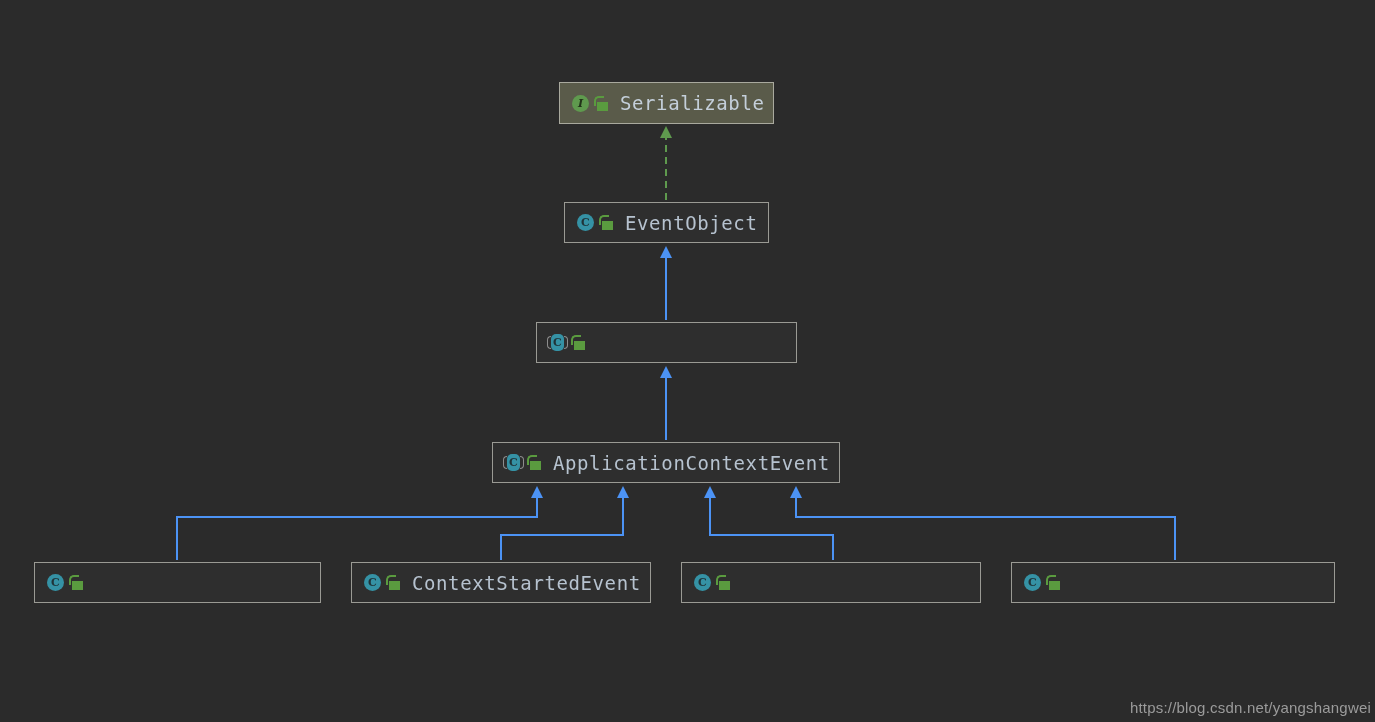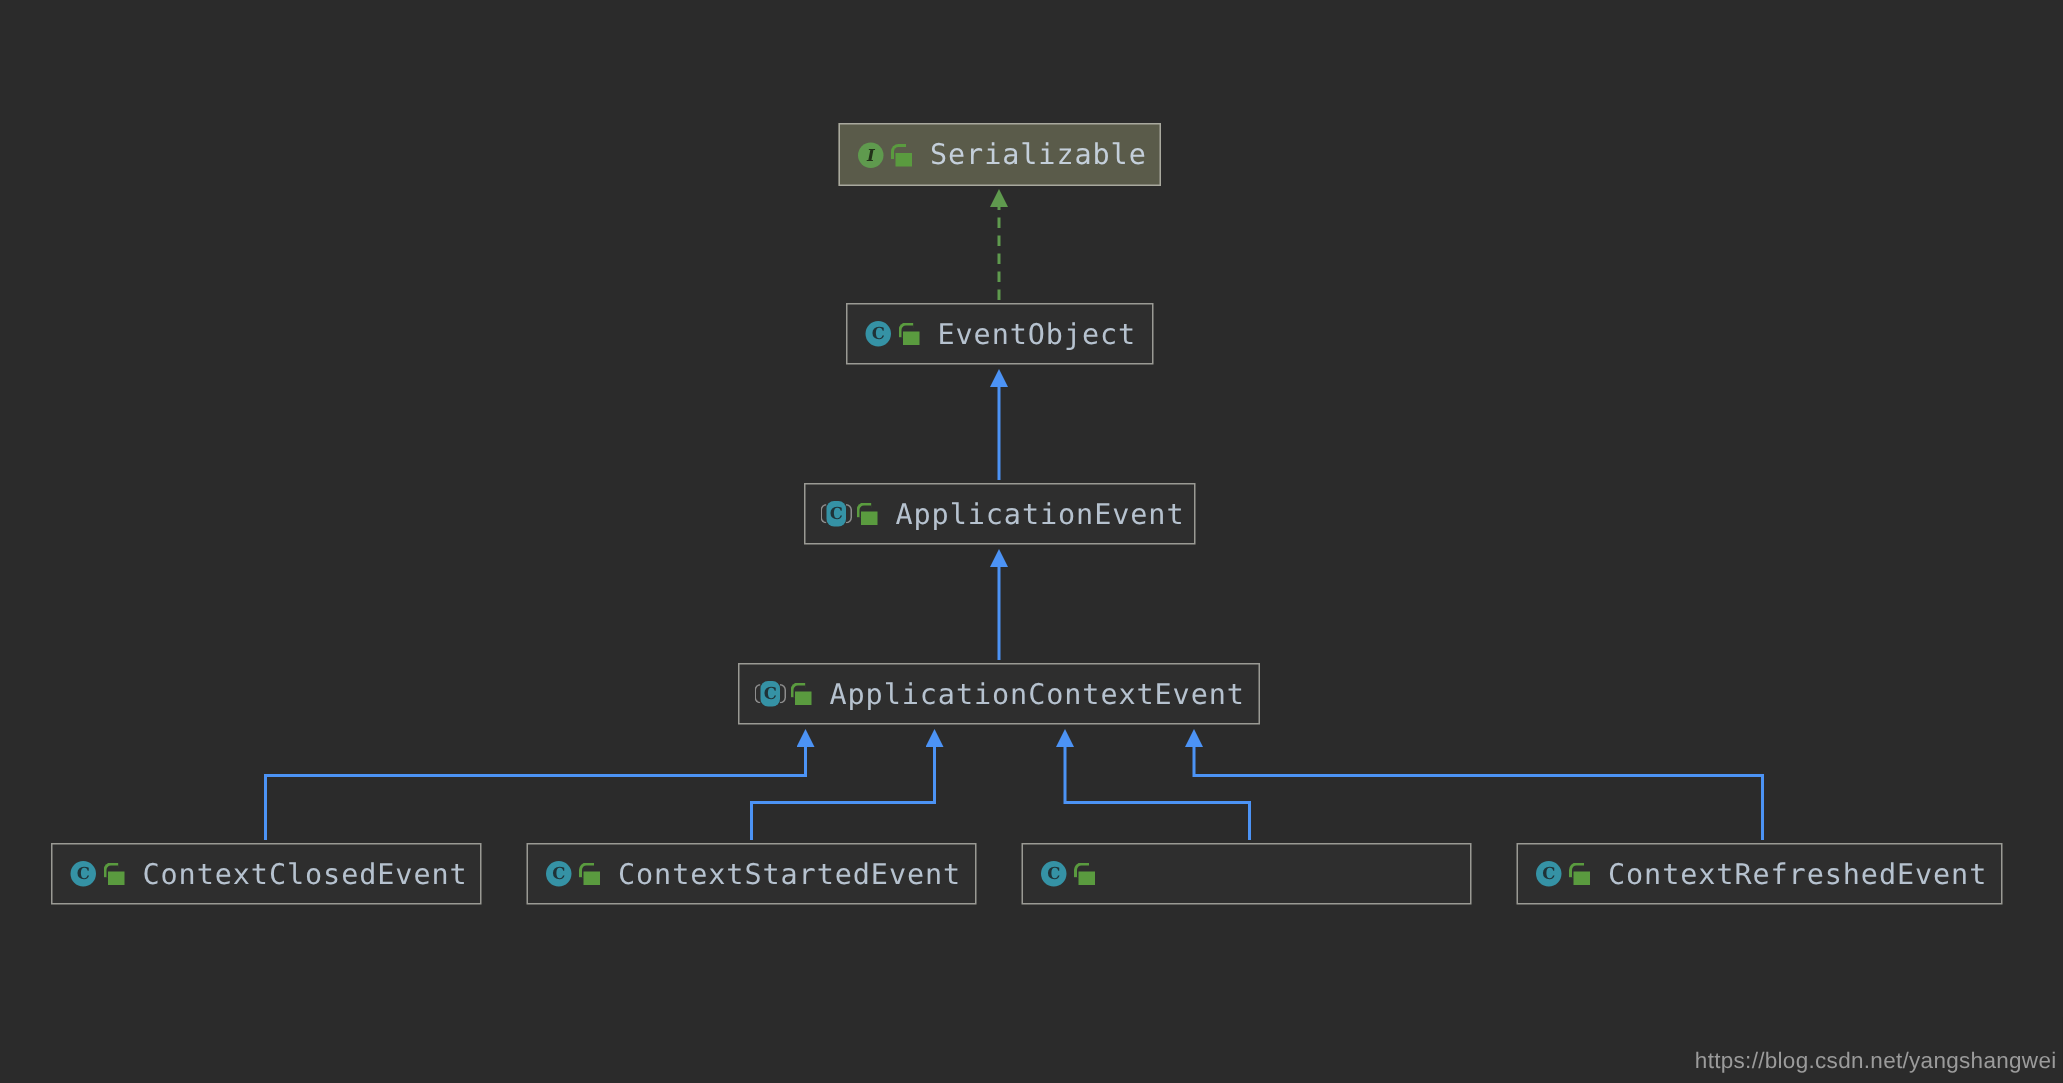--- a/index.html
+++ b/index.html
@@ -226,21 +226,20 @@
   <div class="node" style="left:536px; top:322px; width:261px; height:41px;">
     <span class="icons">
       <span class="ico abstract">
         <span class="disc">C</span>
       </span>
       <span class="lock">
         <span class="shackle"></span>
           <span class="body"></span>
       </span>
     </span>
-    <span class="node-label">ApplicationEvent</span>
   </div>
 
   <div class="node" style="left:492px; top:442px; width:348px; height:41px;">
     <span class="icons">
       <span class="ico abstract">
         <span class="disc">C</span>
       </span>
       <span class="lock">
         <span class="shackle"></span>
           <span class="body"></span>
@@ -252,21 +251,20 @@
   <div class="node" style="left:34px; top:562px; width:287px; height:41px;">
     <span class="icons">
       <span class="ico">
         <span class="disc">C</span>
       </span>
       <span class="lock">
         <span class="shackle"></span>
           <span class="body"></span>
       </span>
     </span>
-    <span class="node-label">ContextClosedEvent</span>
   </div>
 
   <div class="node" style="left:351px; top:562px; width:300px; height:41px;">
     <span class="icons">
       <span class="ico">
         <span class="disc">C</span>
       </span>
       <span class="lock">
         <span class="shackle"></span>
           <span class="body"></span>
@@ -290,18 +288,17 @@
   <div class="node" style="left:1011px; top:562px; width:324px; height:41px;">
     <span class="icons">
       <span class="ico">
         <span class="disc">C</span>
       </span>
       <span class="lock">
         <span class="shackle"></span>
           <span class="body"></span>
       </span>
     </span>
-    <span class="node-label">ContextRefreshedEvent</span>
   </div>
 
   <div class="watermark">https://blog.csdn.net/yangshangwei</div>
 
 </div>
 
 </body></html>

